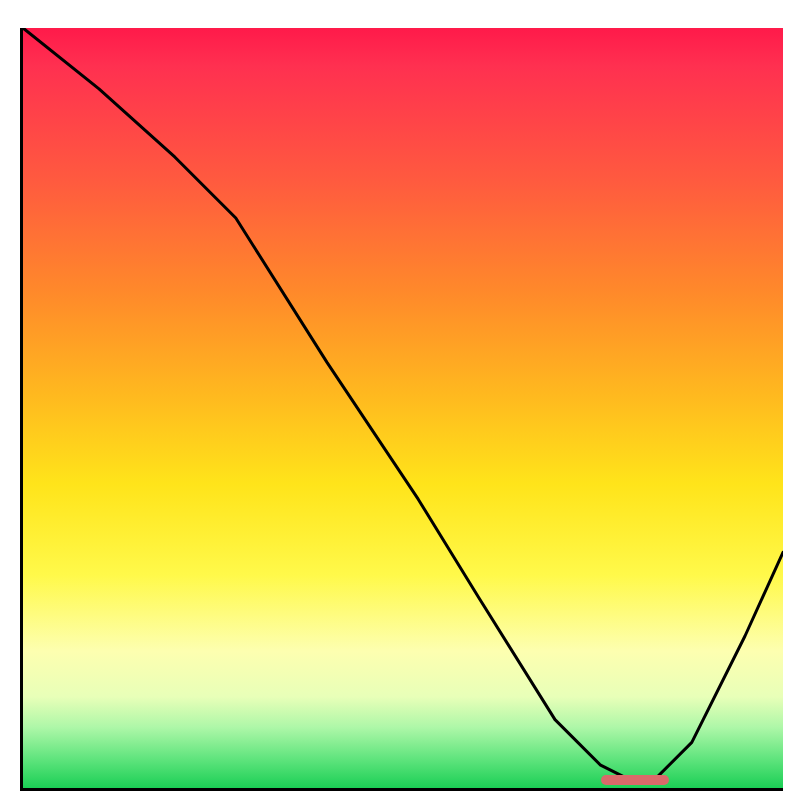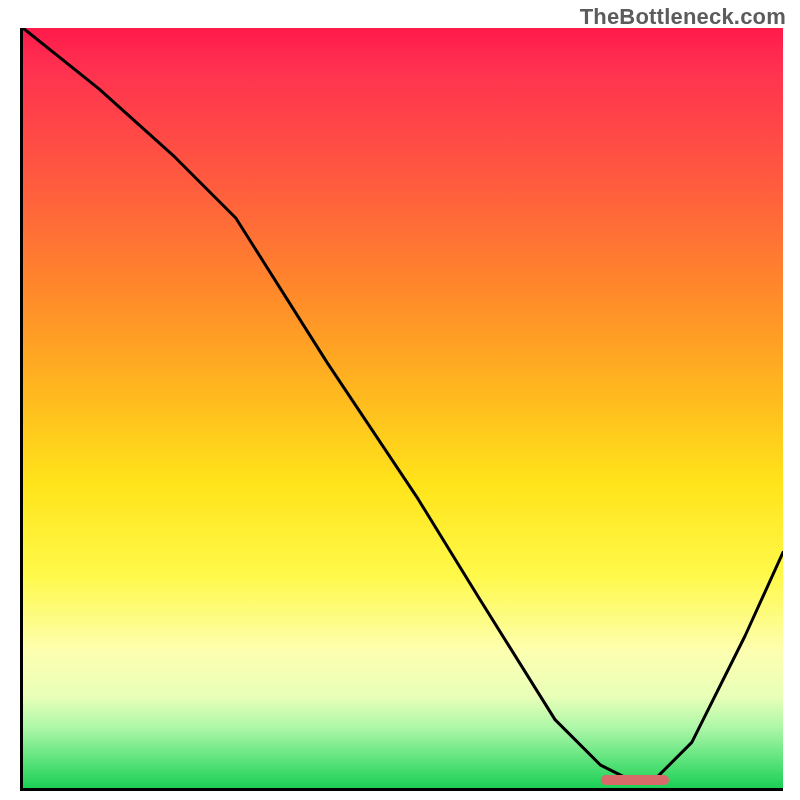--- a/index.html
+++ b/index.html
@@ -63,21 +63,20 @@
     position: absolute;
     height: 10px;
     border-radius: 5px;
     background: #d96a6a;
   }
 </style>
 </head>
 <body>
 
 <div class="container">
-  <div class="watermark">TheBottleneck.com</div>
 
   <div class="plot-frame">
     <div class="gradient"></div>
 
     <svg class="curve" viewBox="0 0 760 760" preserveAspectRatio="none">
       <path id="curve-path" fill="none" stroke="#000" stroke-width="3" stroke-linejoin="round" stroke-linecap="round" d="M0.0 0.0 L76.0 60.8 L152.0 129.2 L212.8 190.0 L304.0 334.4 L395.2 471.2 L456.0 570.0 L532.0 691.6 L577.6 737.2 L608.0 752.4 L630.8 752.4 L668.8 714.4 L722.0 608.0 L760.0 524.4"></path>
     </svg>
 
     <div class="marker" id="marker" style="left: 577.6px; width: 68.4px; top: 747.4px; background: rgb(217, 106, 106);"></div>
   </div>

